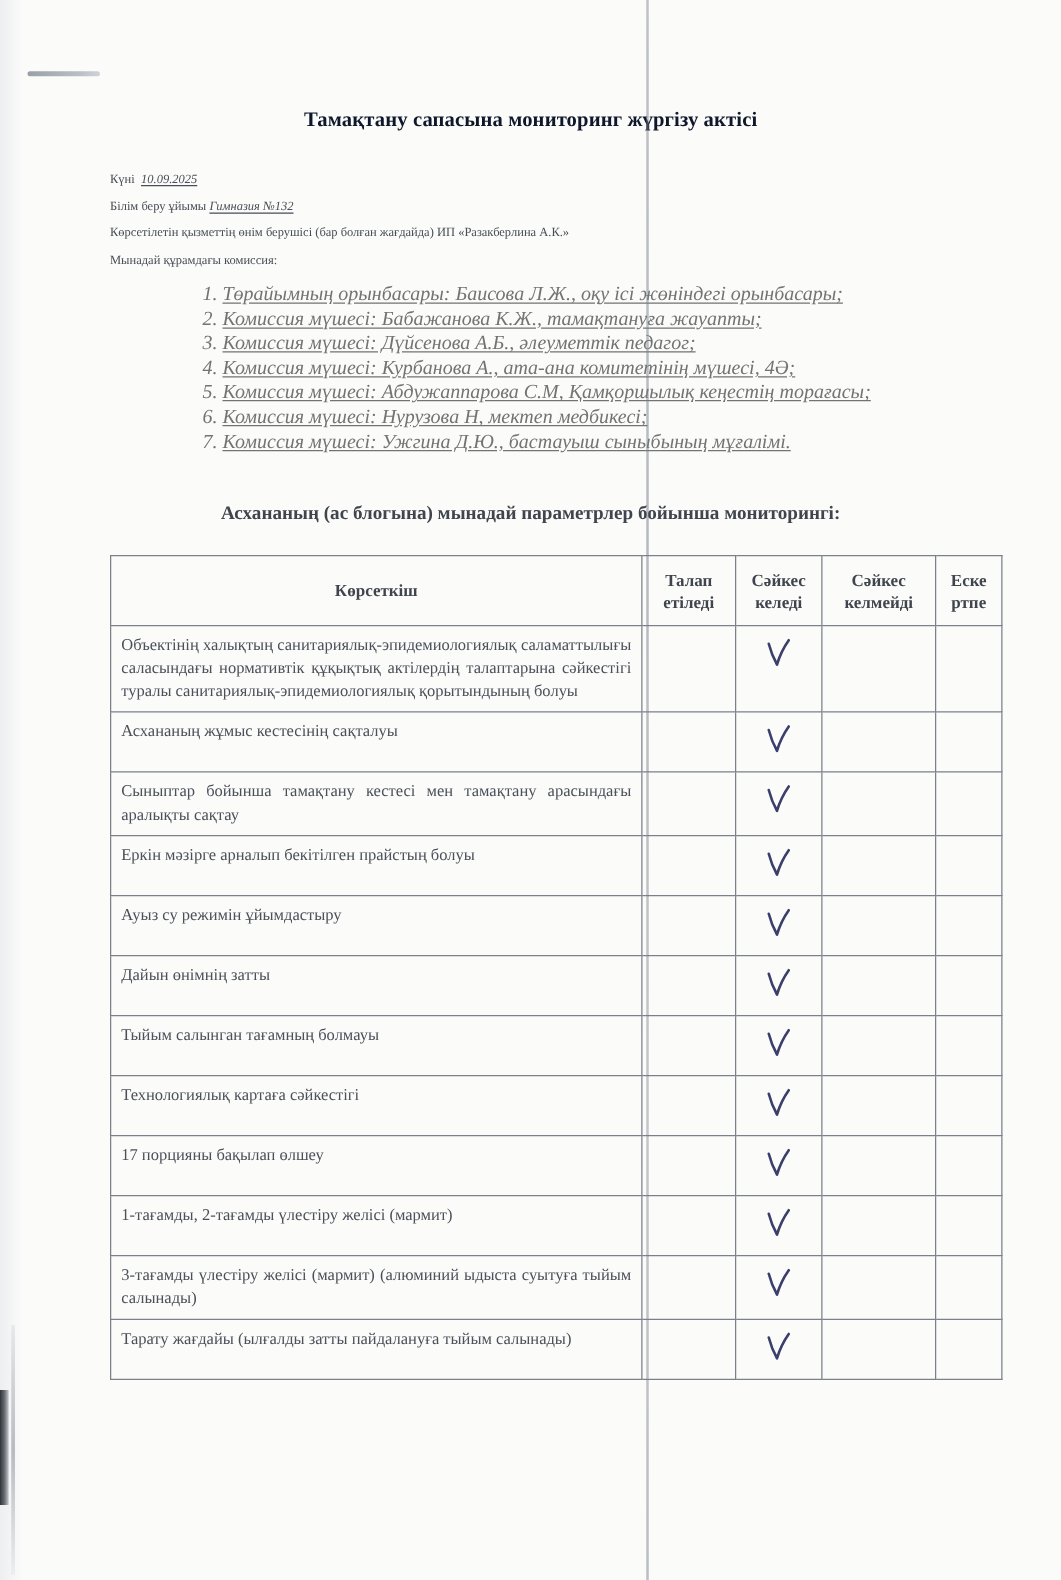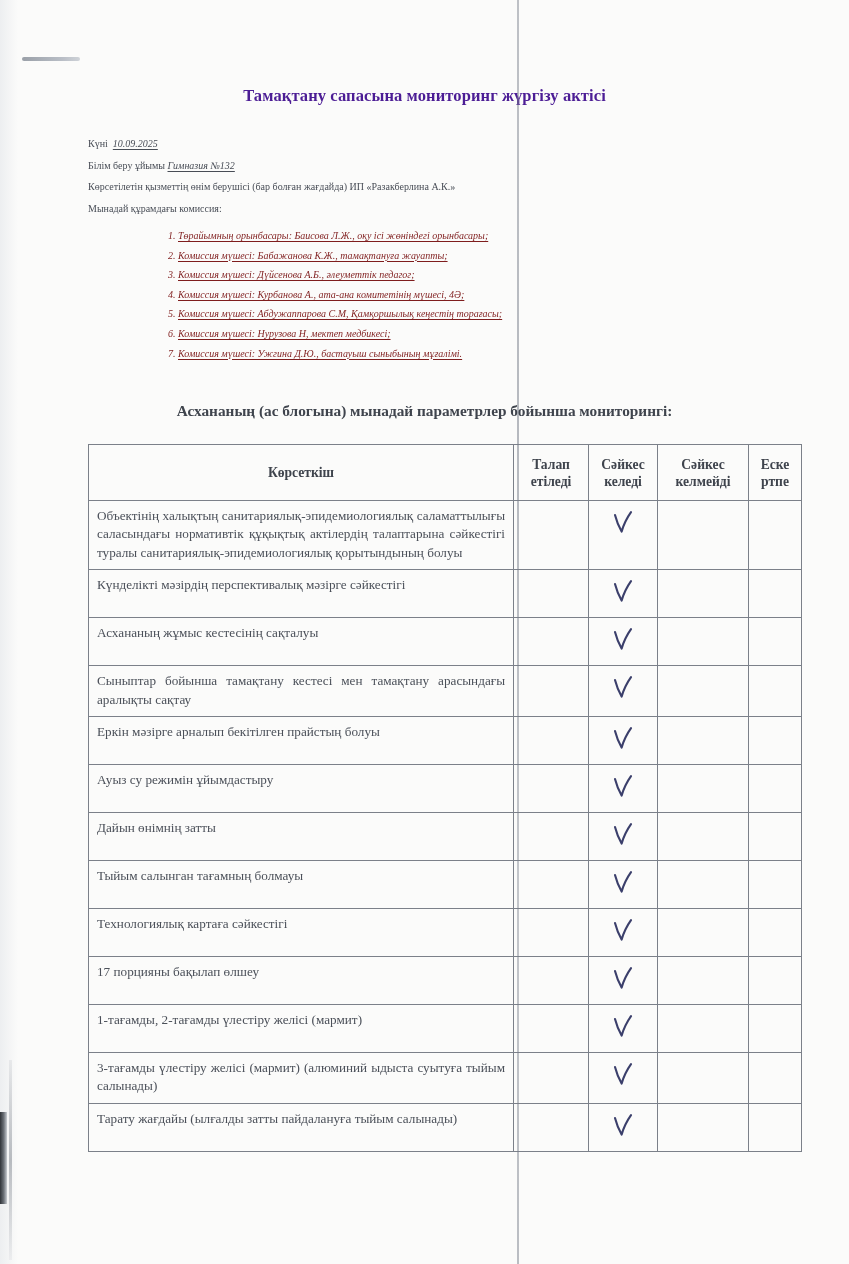--- a/index.html
+++ b/index.html
@@ -70,21 +70,21 @@
   
   .doc-title {
     position: absolute;
     top: 86px;
     left: 0;
     width: 849px;
     text-align: center;
     font-weight: bold;
     font-size: 16.5px;
     letter-spacing: .1px;
-    color: #4c1d95;
+    color: #0f172a;
   }
   .meta-block {
     position: absolute;
     top: 133px;
     left: 88px;
     width: 700px;
     font-size: 10px;
     line-height: 21.5px;
     color: #484d56;
   }
@@ -95,24 +95,24 @@
     text-underline-offset: 2px;
   }
 
   .commission-list {
     position: absolute;
     top: 226px;
     left: 150px;
     width: 640px;
     margin: 0;
     padding: 0 0 0 28px;
-    font-size: 10px;
+    font-size: 16px;
     line-height: 19.6px;
     font-style: italic;
-    color: #7f1d1d;
+    color: #737373;
   }
   .commission-list li {
     margin: 0;
     padding: 0;
   }
   .commission-list li span {
     text-decoration: underline;
     text-underline-offset: 2px;
   }
 
@@ -244,29 +244,20 @@
         <tr>
           <td class="ind">Объектінің   халықтың   санитариялық-эпидемиологиялық саламаттылығы   саласындағы   нормативтік   құқықтық актілердің талаптарына сәйкестігі туралы санитариялық-эпидемиологиялық қорытындының болуы</td>
           <td class="mark"></td>
           <td class="mark"><span class="check"><svg viewBox="0 0 26 30" width="26" height="30" aria-hidden="true">
                 <path d="M5 8 C6.6 14.2, 9.2 20.4, 11.6 24.6 C13.4 18.6, 16.6 11.4, 21 5.2"></path>
               </svg></span></td>
           <td class="mark"></td>
           <td class="mark"></td>
         </tr>
         <tr>
-          <td class="ind">Күнделікті мәзірдің перспективалық мәзірге сәйкестігі</td>
-          <td class="mark"></td>
-          <td class="mark"><span class="check"><svg viewBox="0 0 26 30" width="26" height="30" aria-hidden="true">
-                <path d="M5 8 C6.6 14.2, 9.2 20.4, 11.6 24.6 C13.4 18.6, 16.6 11.4, 21 5.2"></path>
-              </svg></span></td>
-          <td class="mark"></td>
-          <td class="mark"></td>
-        </tr>
-        <tr>
           <td class="ind">Асхананың жұмыс кестесінің сақталуы</td>
           <td class="mark"></td>
           <td class="mark"><span class="check"><svg viewBox="0 0 26 30" width="26" height="30" aria-hidden="true">
                 <path d="M5 8 C6.6 14.2, 9.2 20.4, 11.6 24.6 C13.4 18.6, 16.6 11.4, 21 5.2"></path>
               </svg></span></td>
           <td class="mark"></td>
           <td class="mark"></td>
         </tr>
         <tr>
           <td class="ind">Сыныптар  бойынша  тамақтану  кестесі  мен  тамақтану арасындағы аралықты сақтау</td>

